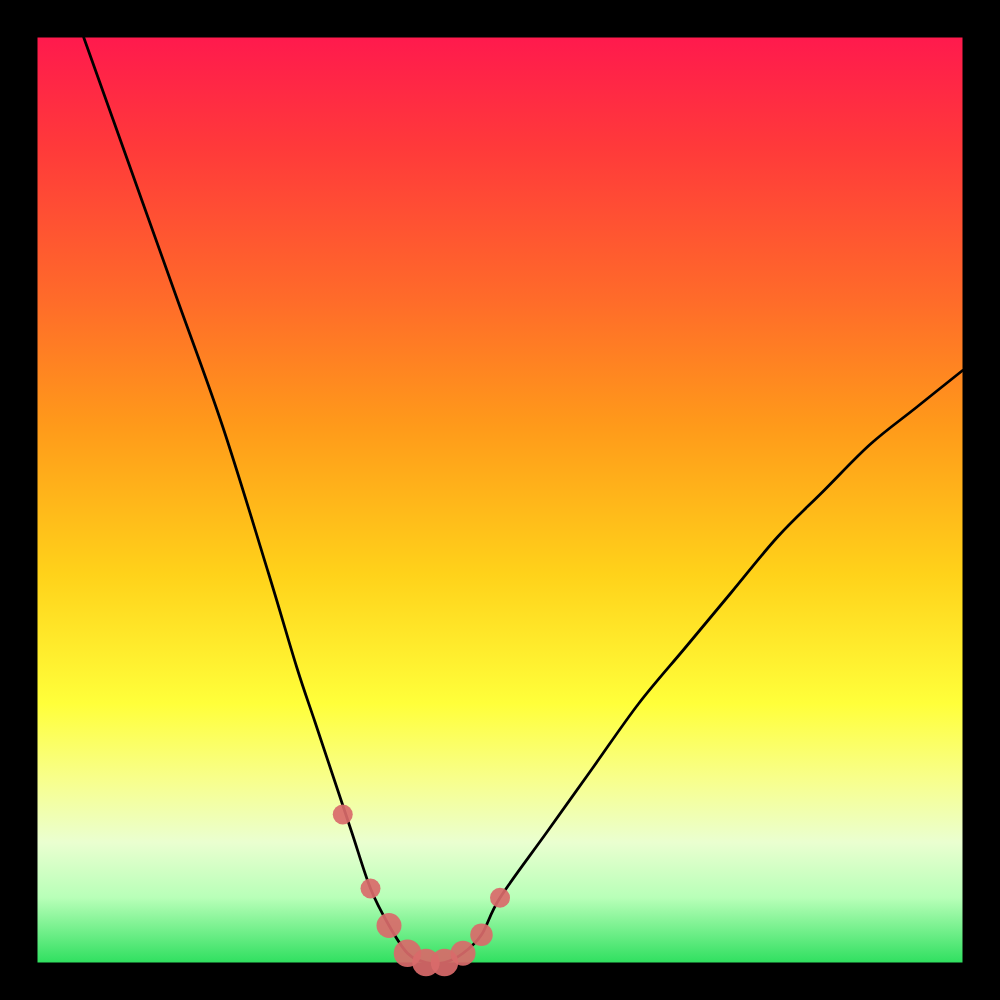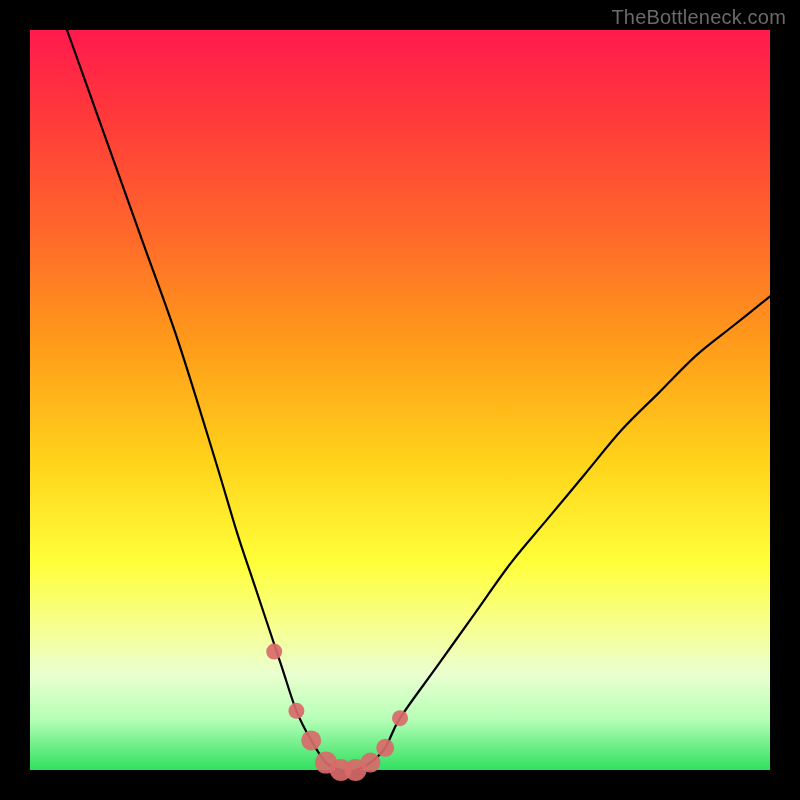--- a/index.html
+++ b/index.html
@@ -47,21 +47,20 @@
   }
   .marker {
     fill: #d96a6a;
     opacity: 0.92;
   }
 </style>
 </head>
 <body>
 
 <div class="frame">
-  <div class="attribution">TheBottleneck.com</div>
   <div class="plot-area">
     <svg class="curve" viewBox="0 0 740 740">
       <path id="curve-path" fill="none" stroke="#000000" stroke-width="2.2" stroke-linecap="round" d="M 37 0 C 43.166666666666664 17.26666666666667, 61.666666666666664 69.06666666666669, 74 103.60000000000002 C 86.33333333333333 138.13333333333335, 98.66666666666667 172.6666666666667, 111 207.20000000000005 C 123.33333333333333 241.73333333333338, 135.66666666666666 273.8, 148 310.8 C 160.33333333333334 347.8, 175.13333333333333 397.1333333333333, 185 429.2 C 194.86666666666667 461.26666666666665, 201.03333333333336 483.46666666666664, 207.20000000000002 503.2 C 213.36666666666667 522.9333333333333, 217.06666666666666 532.8000000000001, 222 547.6 C 226.93333333333334 562.4, 231.86666666666667 577.2, 236.8 592 C 241.73333333333335 606.8, 246.66666666666669 621.6, 251.60000000000002 636.4 C 256.53333333333336 651.1999999999999, 261.46666666666664 668.4666666666666, 266.4 680.8 C 271.3333333333333 693.1333333333333, 276.26666666666665 701.7666666666667, 281.2 710.4 C 286.1333333333333 719.0333333333333, 291.06666666666666 727.6666666666667, 296 732.6 C 300.93333333333334 737.5333333333333, 305.8666666666667 738.7666666666667, 310.8 740 C 315.73333333333335 741.2333333333333, 320.6666666666667 741.2333333333333, 325.6 740 C 330.53333333333336 738.7666666666667, 335.4666666666667 736.3000000000001, 340.40000000000003 732.6 C 345.33333333333337 728.9, 350.26666666666665 725.1999999999999, 355.2 717.8 C 360.1333333333333 710.4, 361.3666666666667 701.7666666666667, 370 688.2 C 378.6333333333333 674.6333333333334, 394.66666666666674 653.6666666666666, 407.00000000000006 636.4 C 419.33333333333337 619.1333333333333, 431.6666666666667 601.8666666666667, 444 584.6 C 456.3333333333333 567.3333333333334, 468.6666666666667 548.8333333333333, 481 532.8 C 493.3333333333333 516.7666666666667, 505.6666666666667 503.2, 518 488.4 C 530.3333333333334 473.59999999999997, 542.6666666666666 458.8, 555 444 C 567.3333333333334 429.2, 579.6666666666666 413.16666666666663, 592 399.59999999999997 C 604.3333333333334 386.0333333333333, 616.6666666666666 374.9333333333333, 629 362.59999999999997 C 641.3333333333334 350.26666666666665, 653.6666666666666 336.69999999999993, 666 325.59999999999997 C 678.3333333333334 314.5, 690.6666666666666 305.8666666666667, 703 296 C 715.3333333333334 286.1333333333333, 733.8333333333334 271.3333333333333, 740 266.4"></path>
       <g id="markers">
           <circle cx="244.20000000000002" cy="621.6" r="8" class="marker"></circle>
           <circle cx="266.4" cy="680.8" r="8" class="marker"></circle>
           <circle cx="281.2" cy="710.4" r="10" class="marker"></circle>
           <circle cx="296" cy="732.6" r="11" class="marker"></circle>
           <circle cx="310.8" cy="740" r="11" class="marker"></circle>
           <circle cx="325.6" cy="740" r="11" class="marker"></circle>

